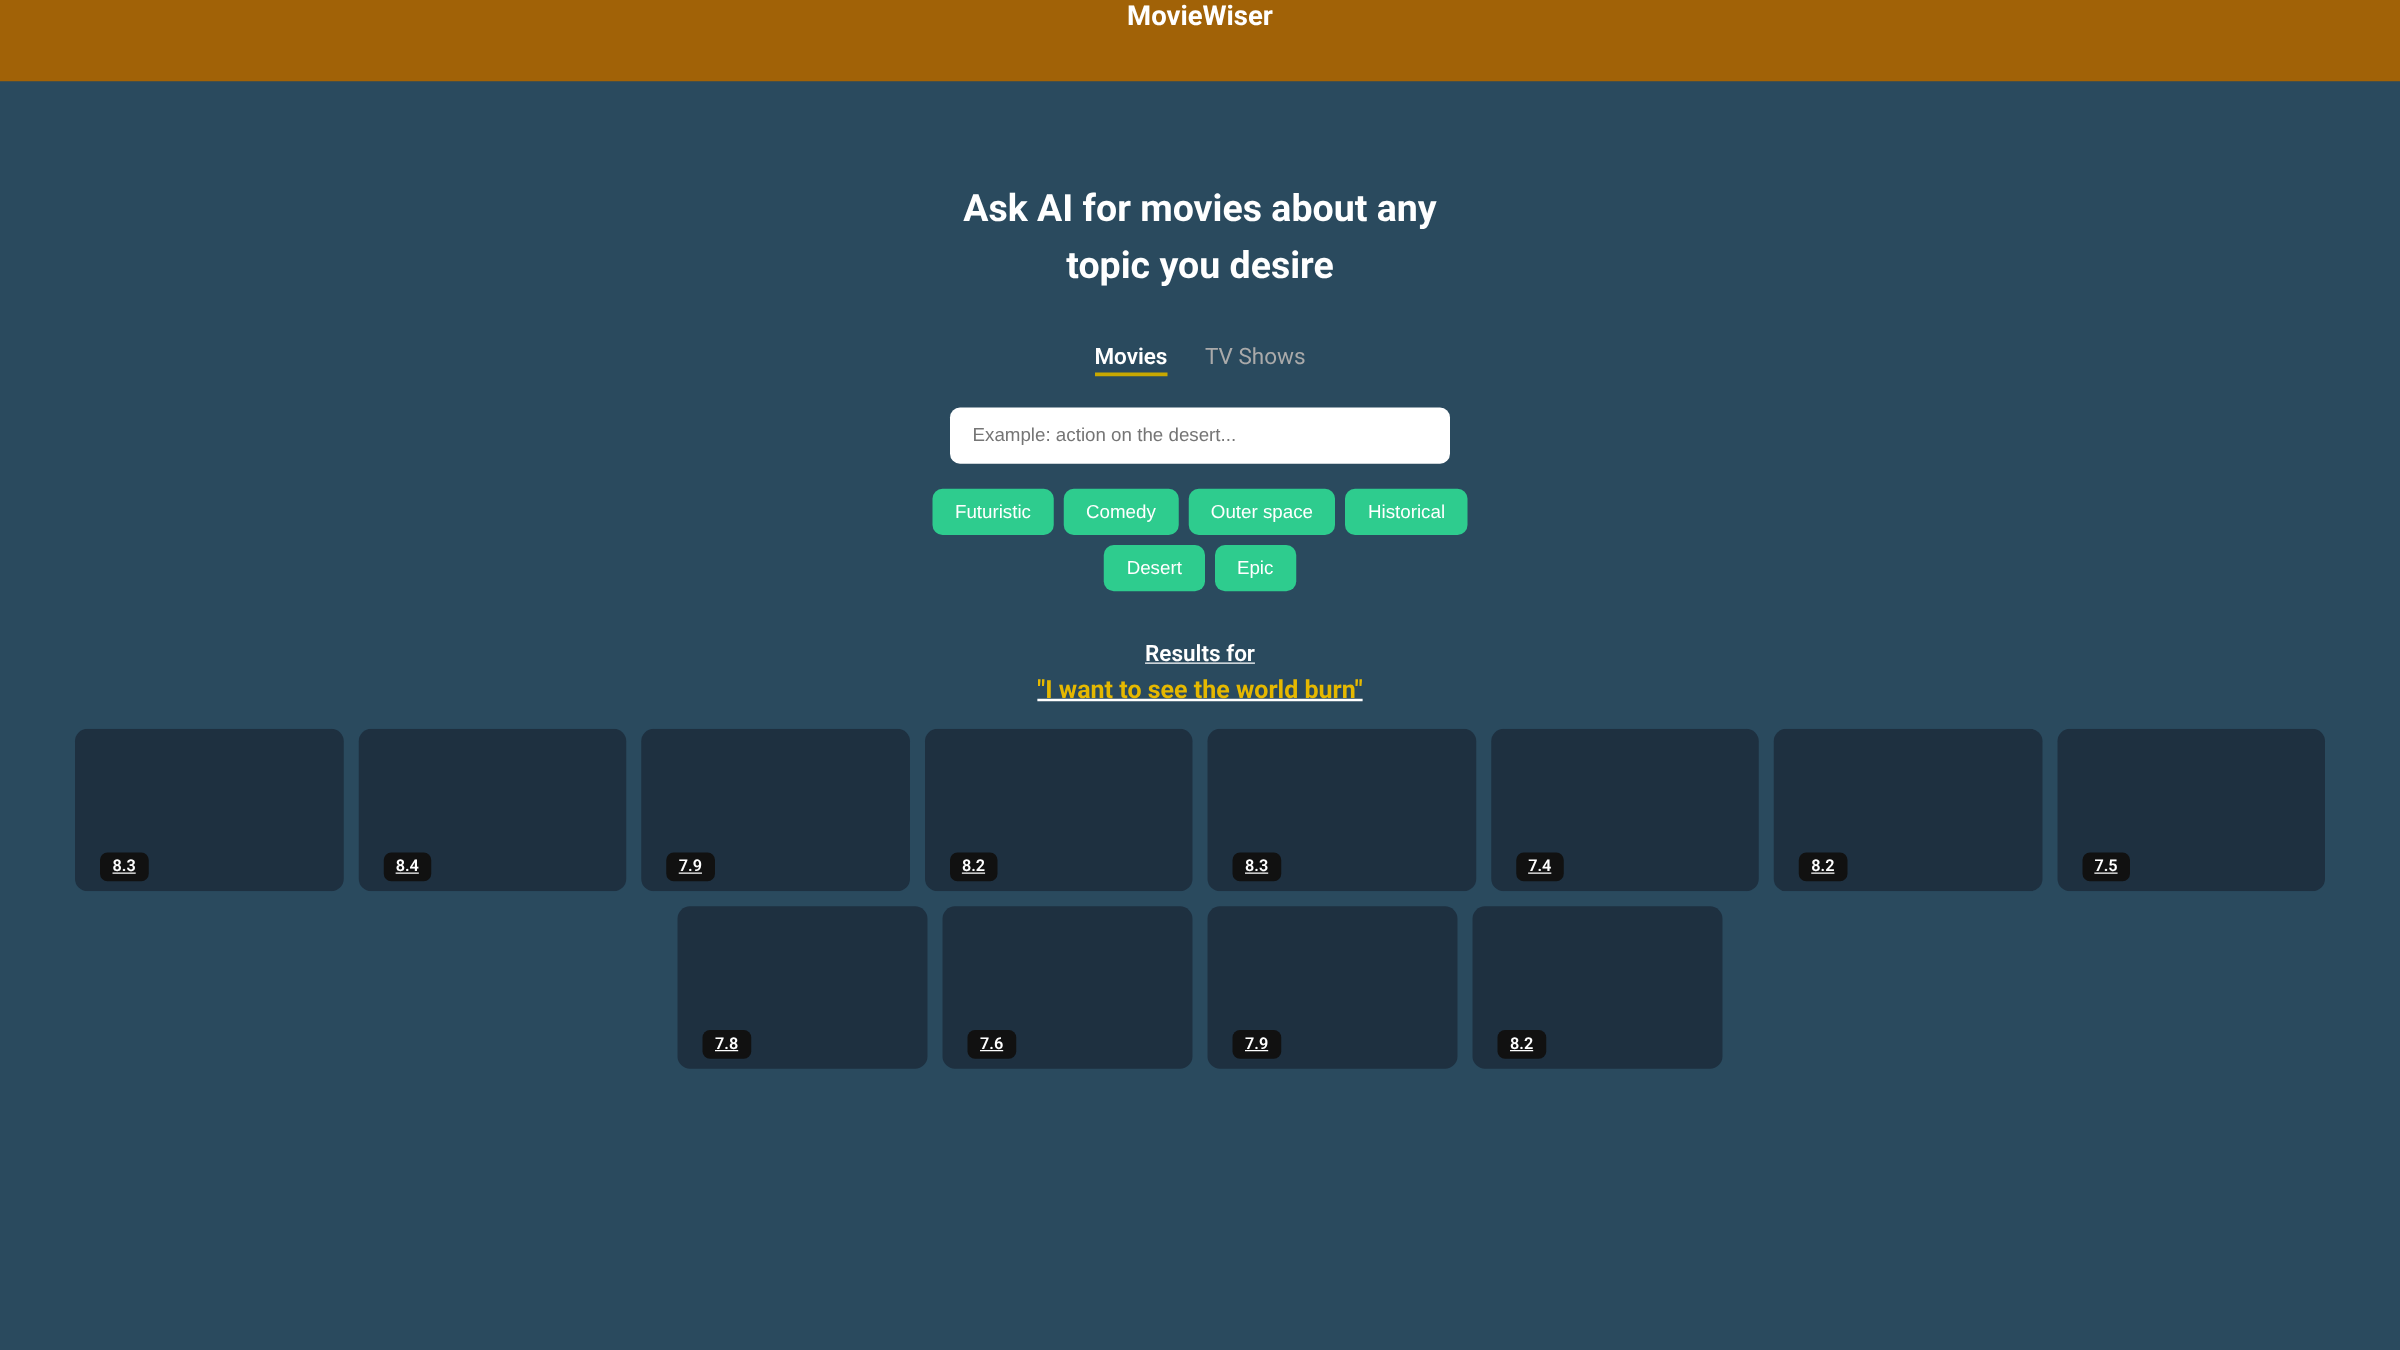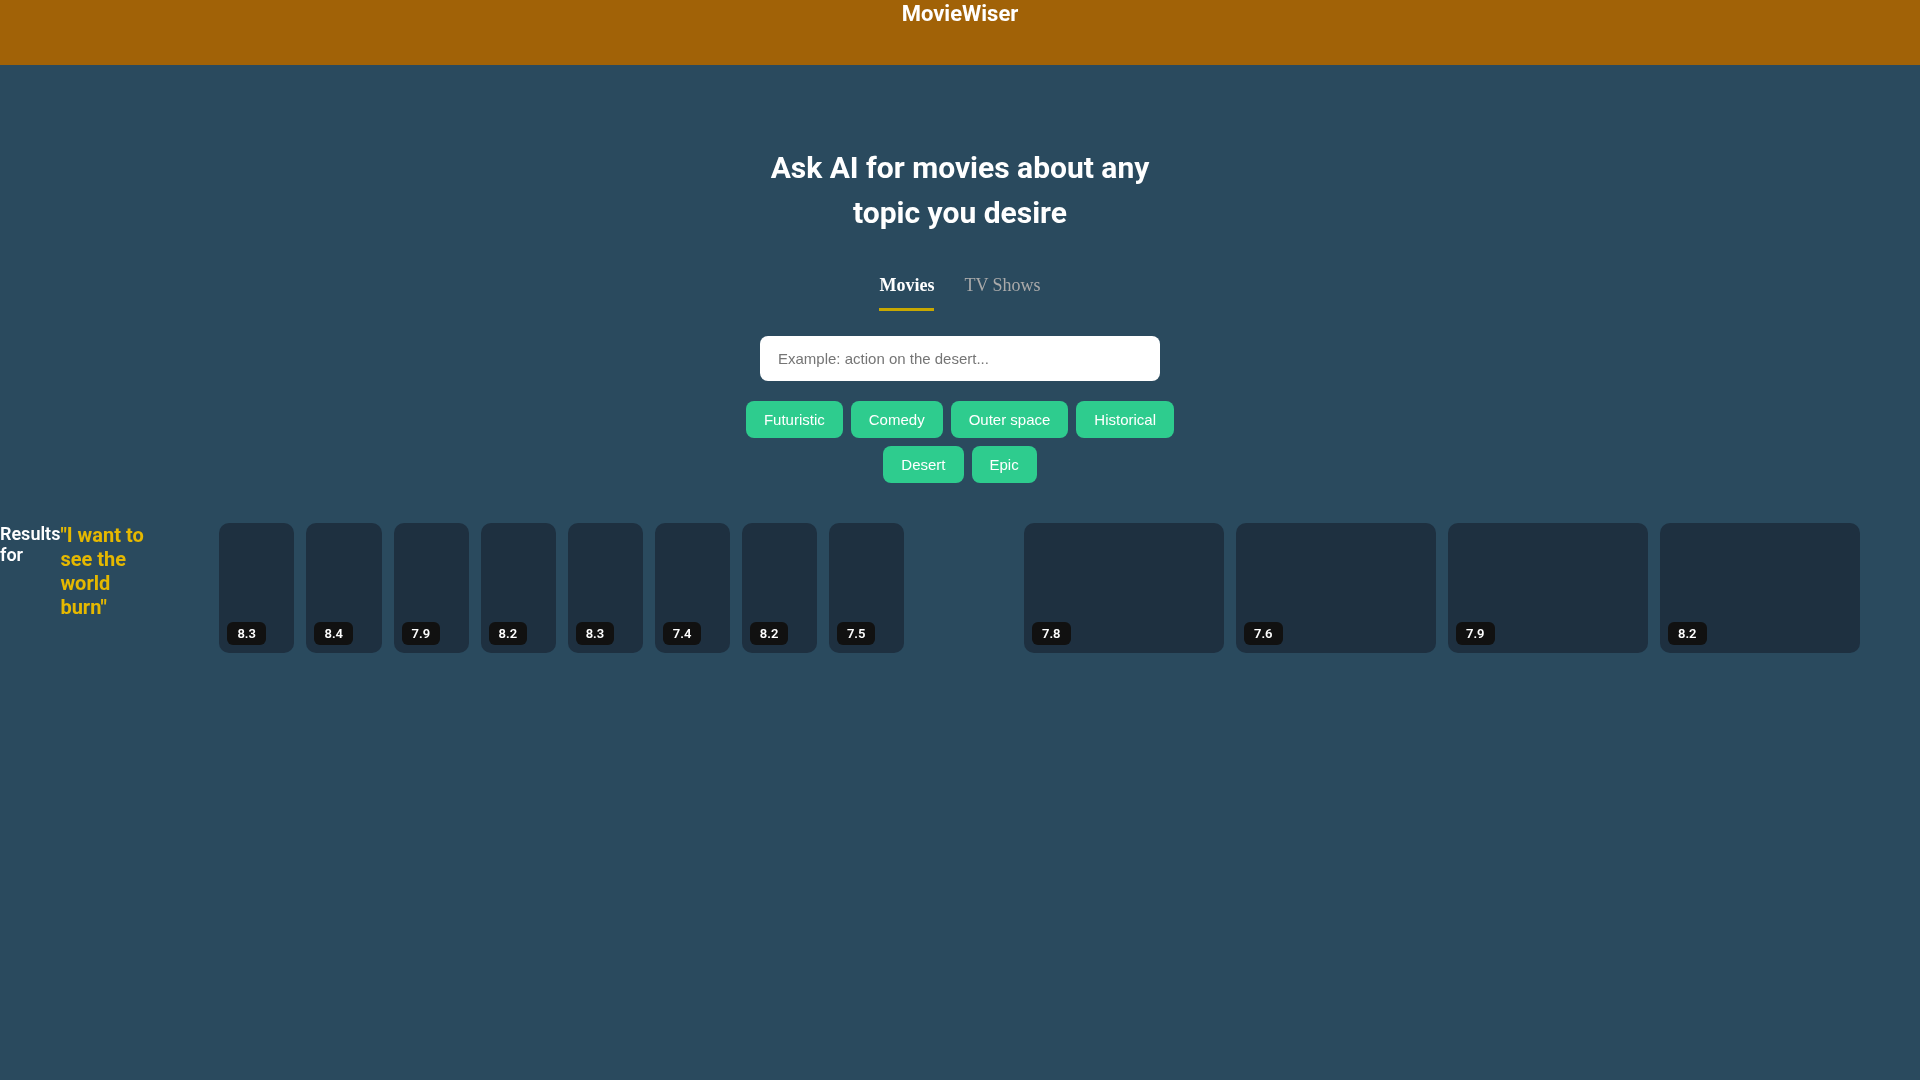--- a/index.html
+++ b/index.html
@@ -72,24 +72,23 @@
     
     .tabs {
       display: flex;
       gap: 30px;
       margin-bottom: 25px;
     }
 
     .tab {
       font-size: 18px;
       cursor: pointer;
-      padding-bottom: 12px;
+      padding-bottom: 2px;
       color: #aaaaaa;
       border-bottom: 3px solid transparent;
-      font-family: Liberation Serif, serif;
     }
 
     .tab.active {
       color: #ffffff;
       border-bottom: 3px solid #c8a800;
       font-weight: 600;
     }
 
     
     .search-container {
@@ -137,21 +136,23 @@
       flex: 1;
       padding: 12px;
       font-size: 15px;
     }
 
     
     .results-section {
       margin-top: 40px;
       width: 100%;
       display: flex;
-      flex-direction: row;
+      flex-direction: column;
+      align-items: center;
+      text-decoration: underline;
     }
 
     .results-label {
       font-size: 18px;
       font-weight: 600;
       color: #ffffff;
       margin-bottom: 5px;
     }
 
     .results-query {
@@ -183,20 +184,21 @@
       min-width: 0;
     }
 
     .movie-rating {
       background-color: #111111;
       color: #ffffff;
       font-size: 13px;
       font-weight: 600;
       padding: 4px 10px;
       border-radius: 6px;
+      margin-left: 12px;
     }
 
     .movies-row-2 {
       display: flex;
       gap: 12px;
       padding: 0 60px;
       justify-content: center;
       margin-bottom: 12px;
     }
 

